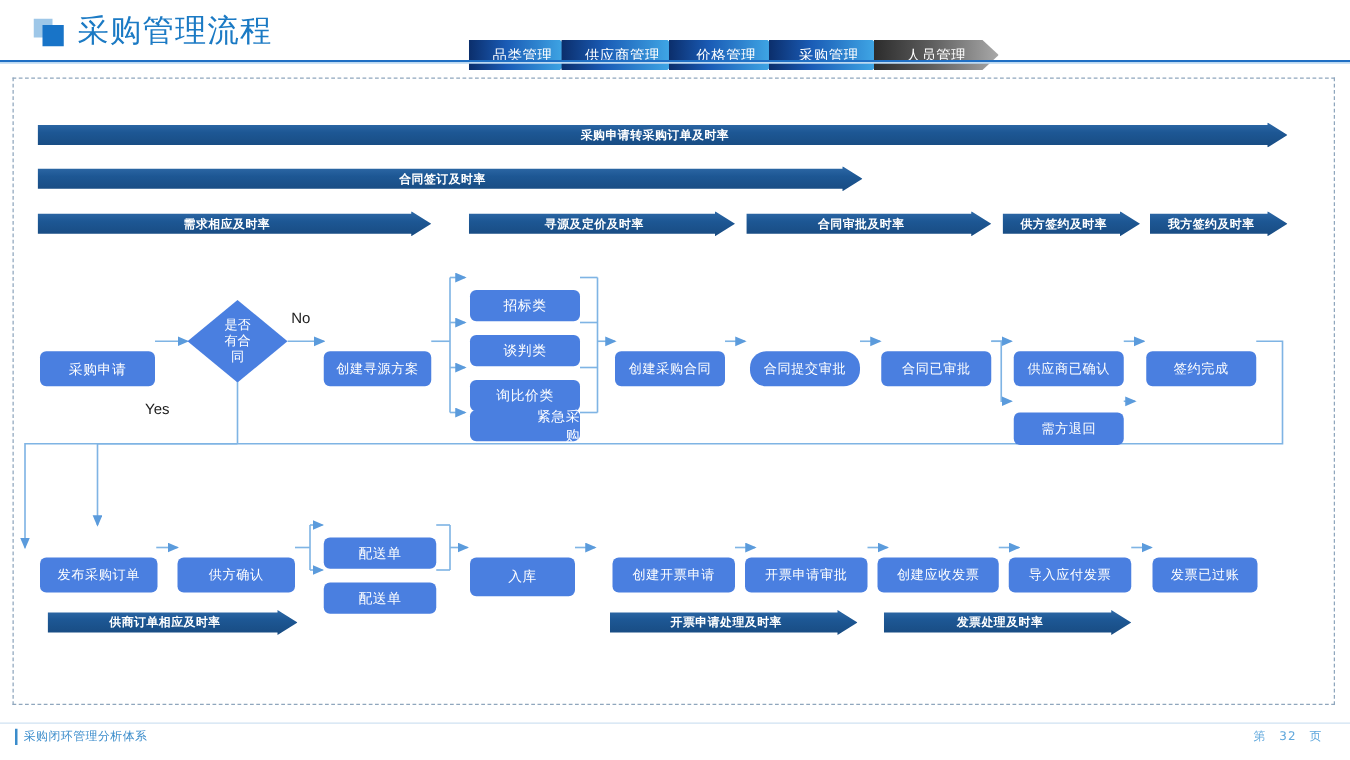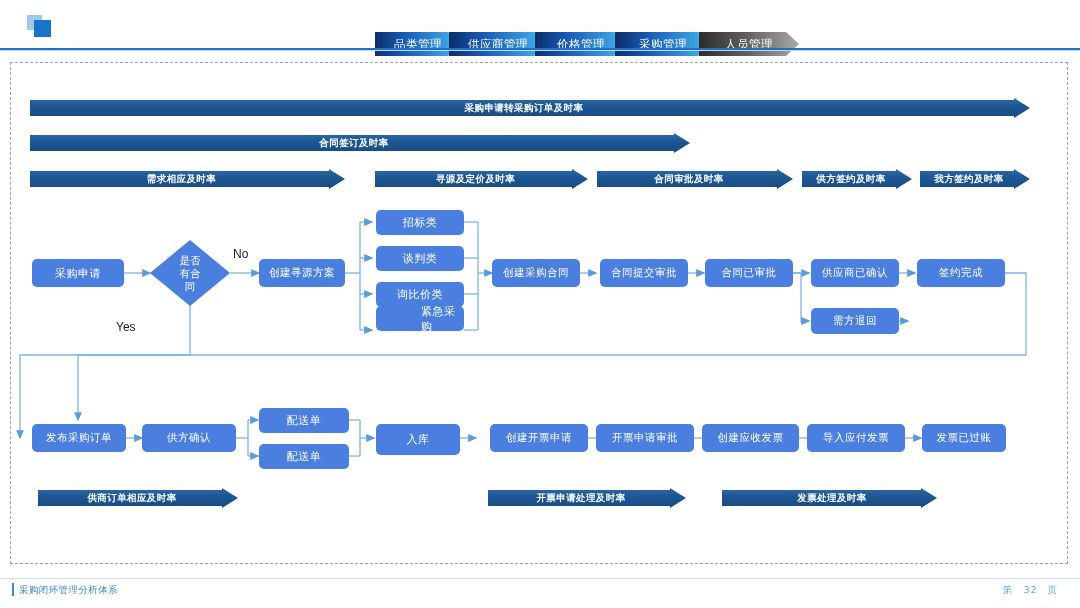--- a/index.html
+++ b/index.html
@@ -52,22 +52,23 @@
     display:flex;align-items:center;justify-content:center;
     -webkit-clip-path:polygon(0 2px, calc(100% - 16px) 2px, calc(100% - 16px) 0, 100% 50%, calc(100% - 16px) 100%, calc(100% - 16px) calc(100% - 2px), 0 calc(100% - 2px));
     clip-path:polygon(0 2px, calc(100% - 16px) 2px, calc(100% - 16px) 0, 100% 50%, calc(100% - 16px) 100%, calc(100% - 16px) calc(100% - 2px), 0 calc(100% - 2px));
   }
   .kpi span{transform:translateX(-6px);}
   
   .node{
     position:absolute;background:#4a7fe0;border-radius:5px;
     color:#ffffff;font-size:11px;letter-spacing:.5px;
     font-family:"DejaVu Sans","Liberation Sans",sans-serif;
-    display:flex;align-items:center;justify-content:center;text-align:left;
+    display:flex;align-items:center;justify-content:center;text-align:right;
     box-sizing:border-box;
+    margin-top:22px;
   }
   .diamond{
     position:absolute;background:#4a7fe0;
     -webkit-clip-path:polygon(50% 0,100% 50%,50% 100%,0 50%);
     clip-path:polygon(50% 0,100% 50%,50% 100%,0 50%);
     color:#ffffff;font-size:10.5px;line-height:13px;
     font-family:"DejaVu Sans","Liberation Sans",sans-serif;
     display:flex;align-items:center;justify-content:center;text-align:center;
   }
   .edge-label{
@@ -92,20 +93,21 @@
   .pager b{font-weight:normal;margin:0 6px;}
 </style>
 </head>
 <body>
 
 <div class="header">
   <div class="logo">
     <div class="sq-back"></div>
     <div class="sq-front"></div>
   </div>
+  <div class="page-title">采购管理流程</div>
 
   <div class="nav">
     <div class="nav-tab blue" style="width:86px">
       <span>品类管理</span>
     </div>
     <div class="nav-tab blue" style="width:98px">
       <span>供应商管理</span>
     </div>
     <div class="nav-tab blue" style="width:92px">
       <span>价格管理</span>
@@ -216,21 +218,21 @@
 <div class="edge-label" style="left:116px;top:320px;">Yes</div>
 
 <div class="node" style="left:259px;top:259px;width:86px;height:28px;font-size:10.5px;">创建寻源方案</div>
 
 <div class="node" style="left:376px;top:210px;width:88px;height:25px;">招标类</div>
 <div class="node" style="left:376px;top:246px;width:88px;height:25px;">谈判类</div>
 <div class="node" style="left:376px;top:282px;width:88px;height:25px;">询比价类</div>
 <div class="node" style="left:376px;top:306px;width:88px;height:25px;padding-left:45px;">紧急采购</div>
 
 <div class="node" style="left:492px;top:259px;width:88px;height:28px;font-size:10.5px;">创建采购合同</div>
-<div class="node" style="left:600px;top:259px;width:88px;height:28px;font-size:10.5px;">合同提交审批</div>
+<div class="node" style="left:600px;top:259px;width:88px;height:28px;font-size:10.5px;border-radius:13px;">合同提交审批</div>
 <div class="node" style="left:705px;top:259px;width:88px;height:28px;font-size:10.5px;">合同已审批</div>
 <div class="node" style="left:811px;top:259px;width:88px;height:28px;font-size:10.5px;">供应商已确认</div>
 <div class="node" style="left:917px;top:259px;width:88px;height:28px;font-size:10.5px;">签约完成</div>
 <div class="node" style="left:811px;top:308px;width:88px;height:26px;font-size:10.5px;">需方退回</div>
 
 <div class="node" style="left:32px;top:424px;width:94px;height:28px;font-size:10.5px;">发布采购订单</div>
 <div class="node" style="left:142px;top:424px;width:94px;height:28px;font-size:10.5px;">供方确认</div>
 
 <div class="node" style="left:259px;top:408px;width:90px;height:25px;">配送单</div>
 <div class="node" style="left:259px;top:444px;width:90px;height:25px;">配送单</div>
@@ -241,21 +243,21 @@
 <div class="node" style="left:702px;top:424px;width:97px;height:28px;font-size:10.5px;">创建应收发票</div>
 <div class="node" style="left:807px;top:424px;width:98px;height:28px;font-size:10.5px;">导入应付发票</div>
 <div class="node" style="left:922px;top:424px;width:84px;height:28px;font-size:10.5px;">发票已过账</div>
 
 <div class="kpi" style="left:38px;top:488px;width:200px;">
   <span>供商订单相应及时率</span>
 </div>
 <div class="kpi" style="left:488px;top:488px;width:198px;">
   <span>开票申请处理及时率</span>
 </div>
-<div class="kpi" style="left:722px;top:488px;width:198px;padding-left:17px;">
+<div class="kpi" style="left:707px;top:488px;width:198px;">
   <span>发票处理及时率</span>
 </div>
 
 <div class="footer-rule"></div>
 <div class="footer">采购闭环管理分析体系</div>
 <div class="pager">
   <span>第</span>
   <b>32</b>
   <span>页</span>
 </div>

